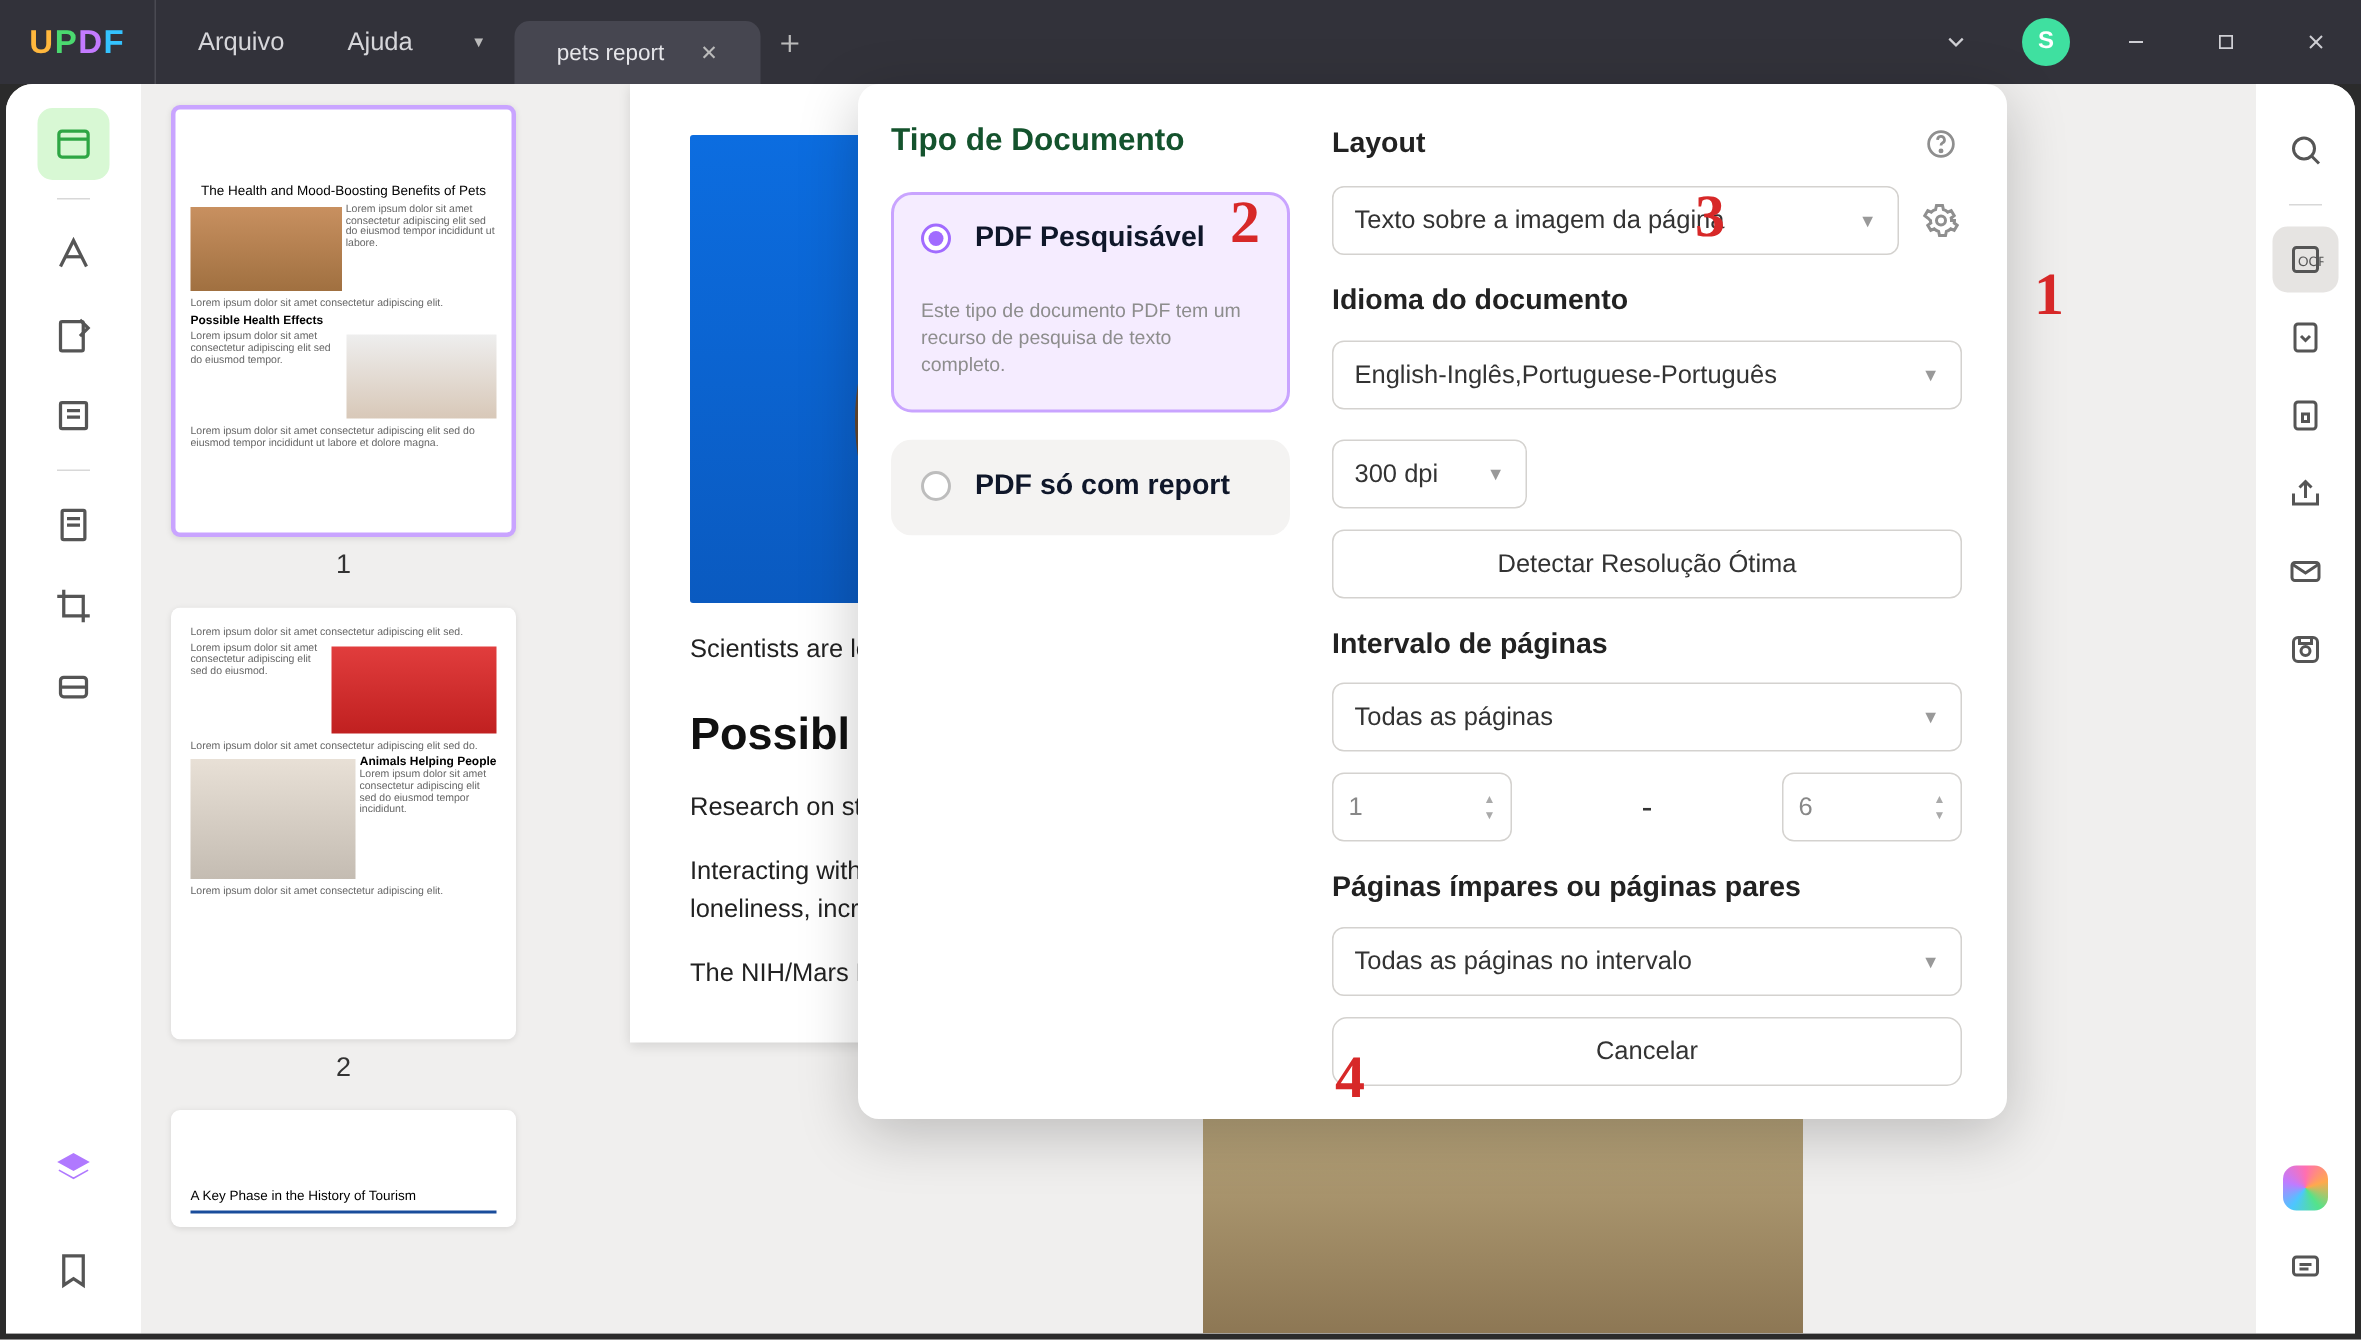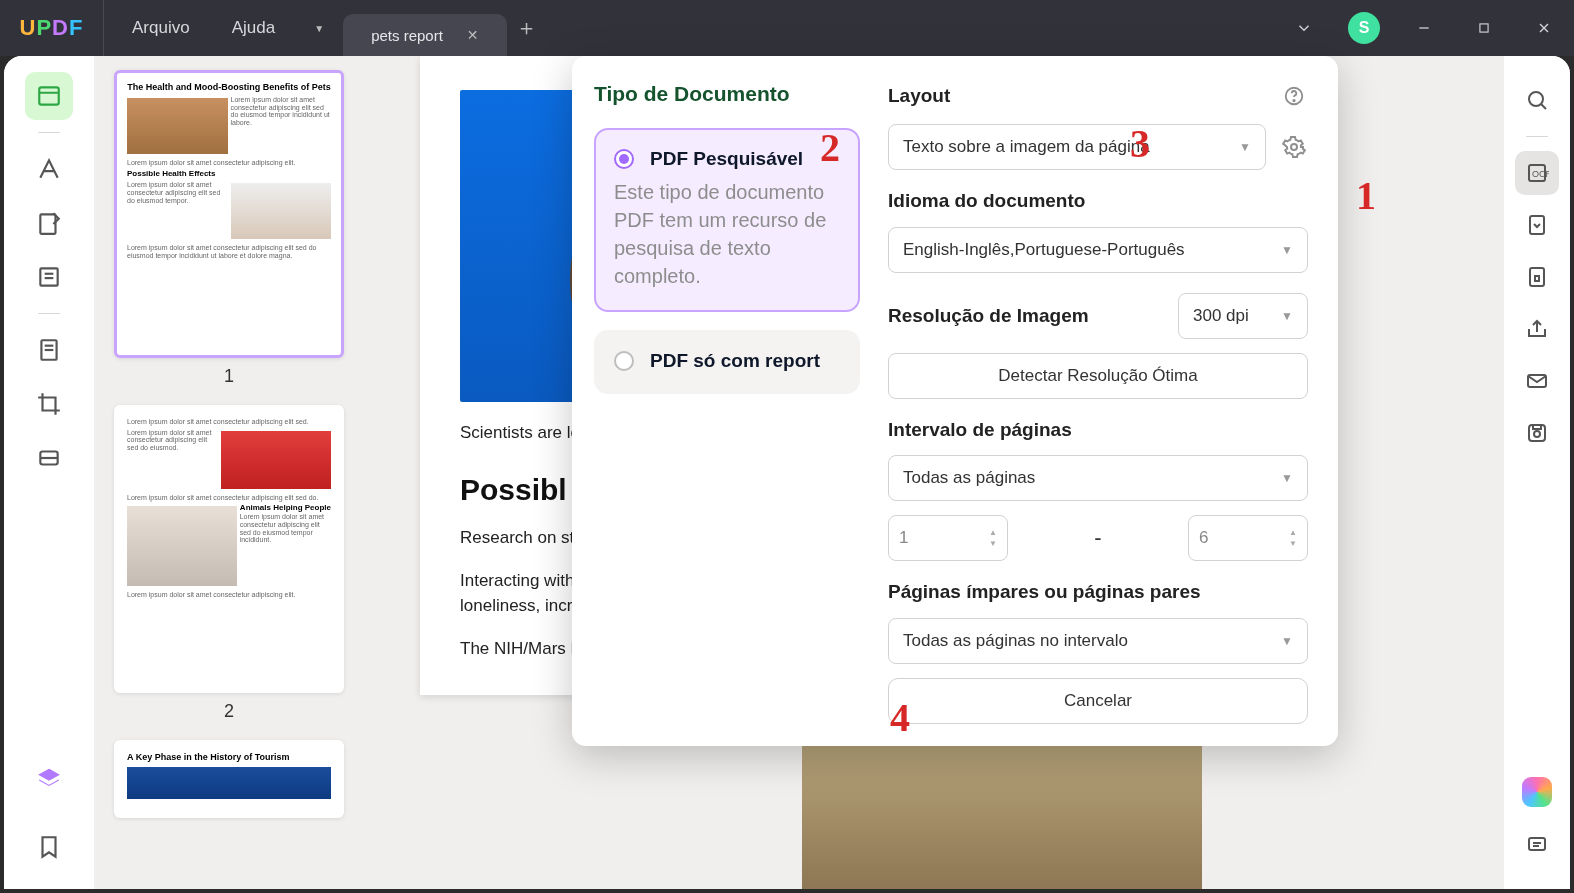--- a/index.html
+++ b/index.html
@@ -30,21 +30,21 @@
   .tool { width:48px; height:48px; border-radius:10px; display:flex; align-items:center; justify-content:center; }
   .tool svg { width:26px; height:26px; }
   .tool.active { background:#d8f8d4; }
   .tool-sep { width:22px; height:1px; background:#d8d8d8; margin:6px 0; }
   .left-bottom { margin-top:auto; padding-bottom:18px; display:flex; flex-direction:column; align-items:center; gap:20px; }
   
   .thumbs { width:270px; background:#f0efee; overflow-y:auto; padding:14px 20px; }
   .thumb-card { background:#fff; border:3px solid #c9a4ff; border-radius:6px; padding:6px; box-shadow:0 1px 4px rgba(0,0,0,.1); }
   .thumb-card.plain { border-color:transparent; }
   .thumb-inner { height:270px; background:#fff; font-size:7px; color:#666; line-height:1.1; overflow:hidden; position:relative; padding:4px; }
-  .thumb-inner .ttl { font-size:9px; color:#000; font-weight:700; text-align:center; }
+  .thumb-inner .ttl { font-size:9px; color:#000; font-weight:400; text-align:center;margin-top:40px; }
   .thumb-inner .im { background:#5a9de0; margin:2px 0; }
   .thumb-inner .im.cat { height:56px; background:linear-gradient(#c89060,#a07040); }
   .thumb-inner .im.dog { height:56px; background:linear-gradient(#eee,#d8c8b8); }
   .thumb-inner .im.dogs { height:58px; background:linear-gradient(#e13d3d,#c02020); }
   .thumb-inner .im.flw { height:80px; background:linear-gradient(#e8e0d6,#c4bcb2); }
   .thumb-inner .im.tour { height:32px; background:linear-gradient(#1a4d9c,#0e3a80); }
   .thumb-label { text-align:center; font-size:18px; color:#333; margin:8px 0 18px; }
   
   .content { flex:1; position:relative; background:#f0efee; overflow:hidden; }
   .page { position:absolute; left:56px; top:0; width:810px; background:#fff; padding:34px 40px; box-shadow:0 2px 8px rgba(0,0,0,.12); }
@@ -68,21 +68,21 @@
   .ocr-left { width:310px; padding:26px 22px; }
   .ocr-title { font-size:21px; font-weight:600; color:#14532d; }
   .doc-card { margin-top:22px; border:2px solid transparent; border-radius:14px; padding:18px 18px 20px; }
   .doc-card.selected { border-color:#c9a4ff; background:#f5ecff; }
   .doc-card.unselected { background:#f4f3f2; }
   .doc-row { display:flex; align-items:center; gap:16px; }
   .radio { width:20px; height:20px; border-radius:50%; border:2px solid #bdbdbd; background:#fff; position:relative; flex-shrink:0; }
   .radio.on { border-color:#a16bff; }
   .radio.on::after { content:""; position:absolute; inset:3px; border-radius:50%; background:#a16bff; }
   .doc-label { font-size:19px; font-weight:600; color:#0f172a; }
-  .doc-desc { margin-top:8px; font-size:20px; color:#8d8d8d; line-height:1.4; }
+  .doc-desc { margin-top:28px; font-size:13px; color:#8d8d8d; line-height:1.4; }
   
   .ocr-right { flex:1; padding:26px 30px 22px 6px; display:flex; flex-direction:column; gap:14px; }
   .r-row { display:flex; align-items:center; gap:14px; }
   .r-label { font-size:19px; font-weight:600; color:#222; flex:1; }
   .help-ic, .gear-ic { width:28px; height:28px; color:#8f8f8f; display:flex; align-items:center; justify-content:center; }
   .sel { height:46px; border:1px solid #d4d2cf; border-radius:8px; padding:0 14px; display:flex; align-items:center; justify-content:space-between; font-size:17px; color:#333; background:#fff; cursor:pointer; }
   .sel .cv { color:#999; font-size:12px; }
   .num-field { width:120px; height:46px; border:1px solid #d4d2cf; border-radius:8px; display:flex; align-items:center; padding:0 10px; background:#fff; }
   .num-field input { border:none; outline:none; width:70px; font-size:17px; color:#888; background:transparent; }
   .steppers { display:flex; flex-direction:column; gap:2px; color:#aaa; font-size:8px; margin-left:auto; }
@@ -371,21 +371,20 @@
       </div>
     </div>
 
     <div class="r-label" style="margin-top:6px">Idioma do documento</div>
     <div class="sel">
       <span>English-Inglês,Portuguese-Português</span>
         <span class="cv">▼</span>
     </div>
 
     <div class="dpi-row" style="margin-top:6px">
-      <div class="r-label">Resolução de Imagem</div>
       <div class="sel dpi-sel">
         <span>300 dpi</span>
           <span class="cv">▼</span>
       </div>
     </div>
     <div class="detect-btn">Detectar Resolução Ótima</div>
 
     <div class="r-label" style="margin-top:6px">Intervalo de páginas</div>
     <div class="sel">
       <span>Todas as páginas</span>

